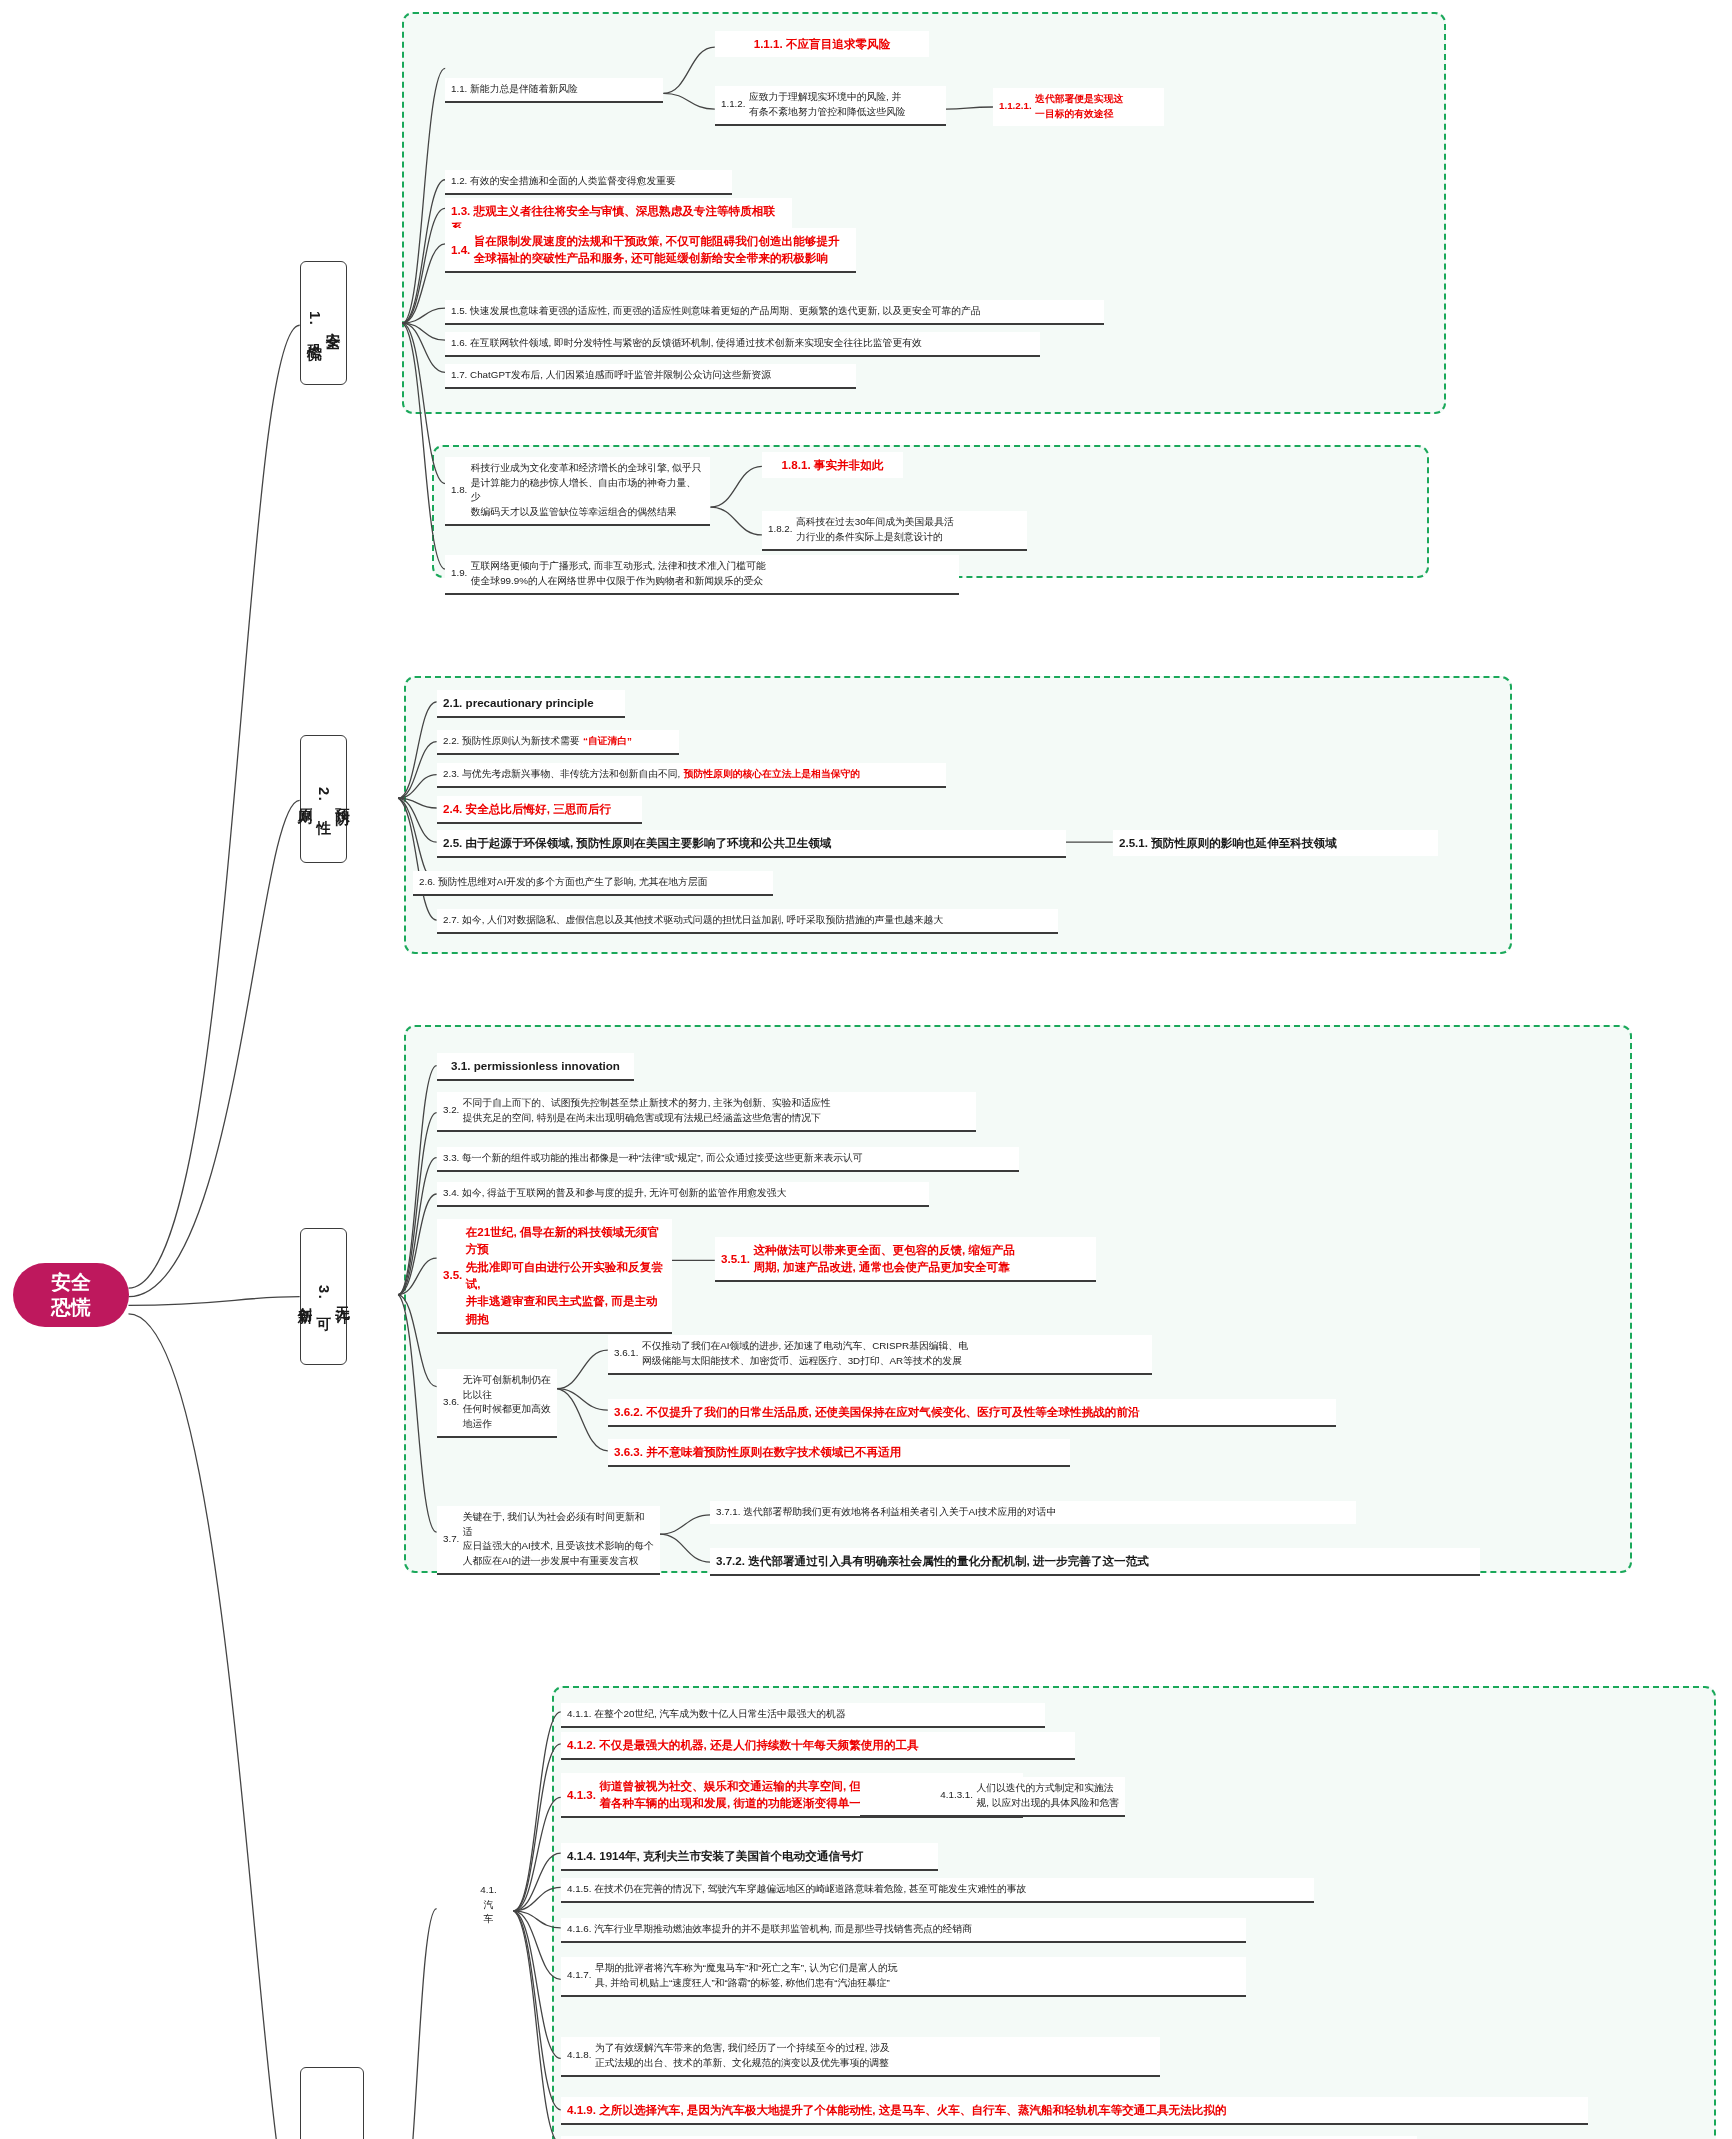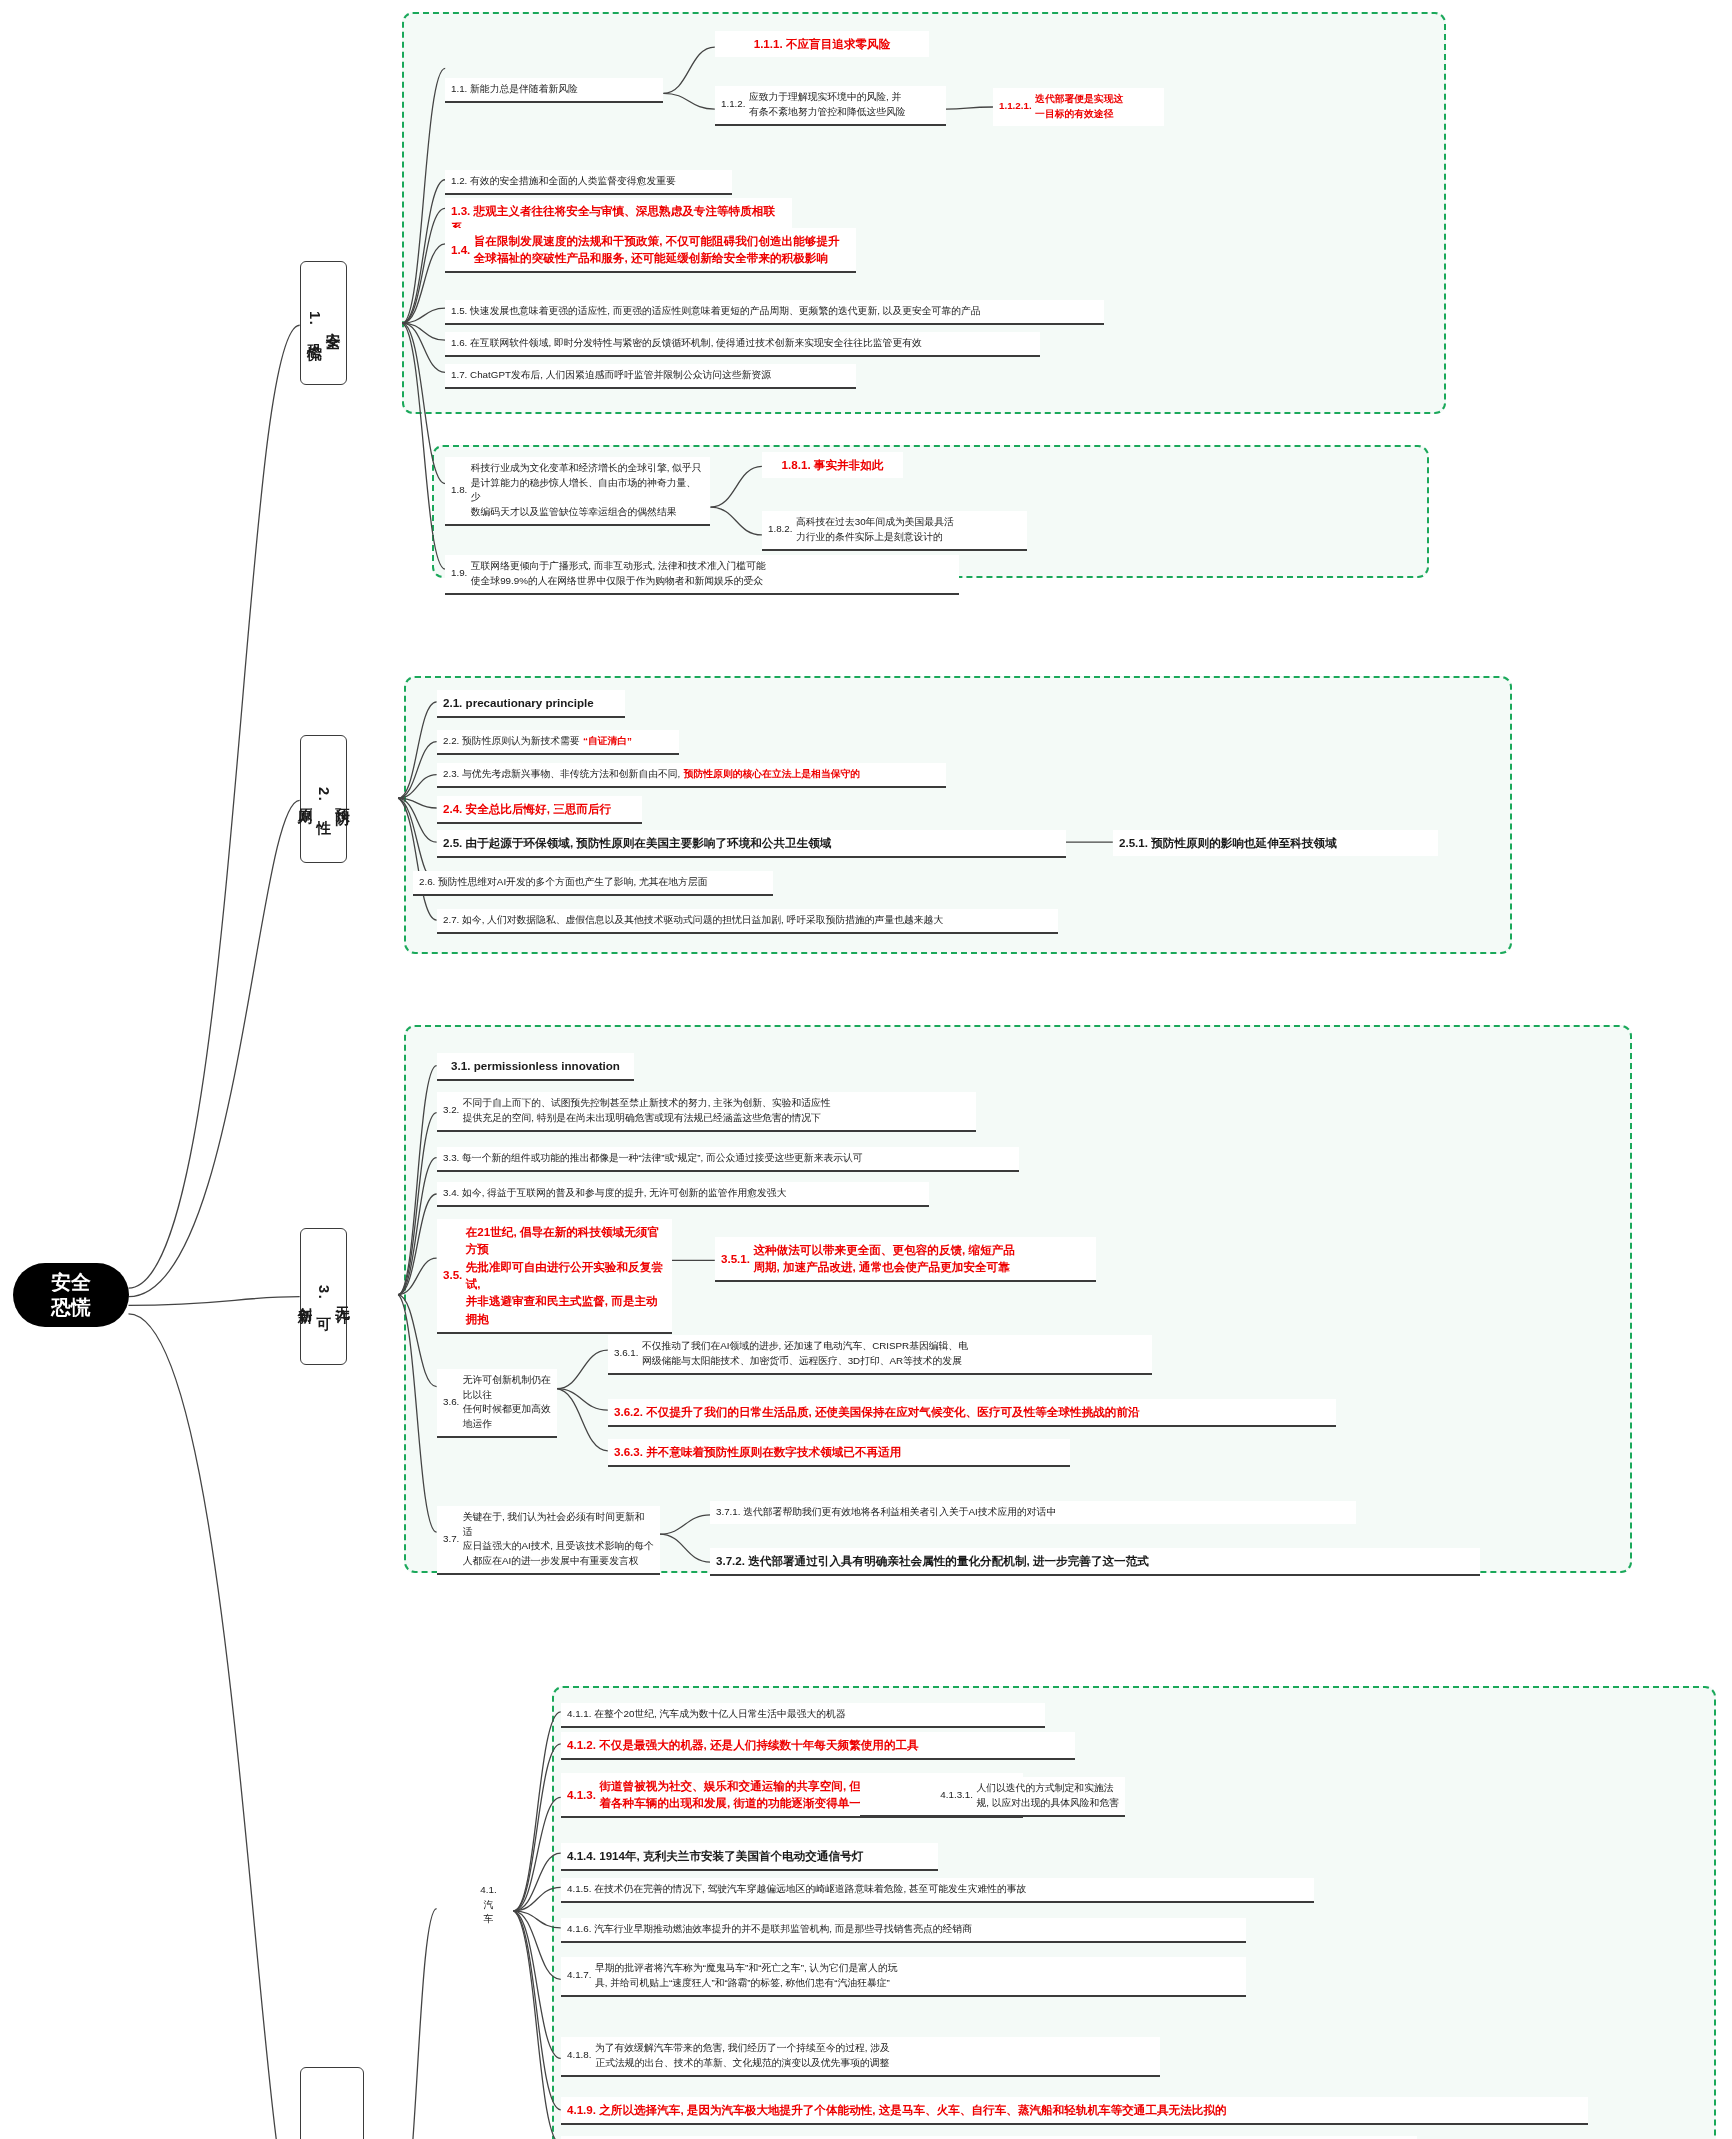--- a/index.html
+++ b/index.html
@@ -8,21 +8,21 @@
     font-family: "Liberation Sans", "DejaVu Sans", sans-serif;
     width: 1733px; height: 2691px;
     position: relative;
     overflow: hidden;
   }
 
   
   #root-node {
     position:absolute; left:13px; top:1263px;
     width:116px; height:64px;
-    background:#000000; border-radius:32px;
+    background:#be185d; border-radius:32px;
     display:flex; align-items:center; justify-content:center;
     color:#ffffff; font-size:19.7px; font-weight:bold; line-height:1.25;
     text-align:center;
     z-index:8;
   }
 
   
   .branch-label {
     position:absolute;
     border:1.7px solid #3b3b3b;
@@ -350,21 +350,21 @@
   <span>4.1.5. 在技术仍在完善的情况下, 驾驶汽车穿越偏远地区的崎岖道路意味着危险, 甚至可能发生灾难性的事故</span>
 </div>
 <div class="node" style="left:561px; top:1918px; width:685px;">
   <span>4.1.6. 汽车行业早期推动燃油效率提升的并不是联邦监管机构, 而是那些寻找销售亮点的经销商</span>
 </div>
 <div class="node" style="left:561px; top:1957px; width:685px;">
   <span class="idx" style="margin-right:3.4px;">4.1.7.</span>
   <span style="white-space:pre-line;">早期的批评者将汽车称为“魔鬼马车”和“死亡之车”, 认为它们是富人的玩
 具, 并给司机贴上“速度狂人”和“路霸”的标签, 称他们患有“汽油狂暴症”</span>
 </div>
-<div class="node" style="left:561px; top:2037px; width:599px;text-align:center;">
+<div class="node" style="left:561px; top:2037px; width:599px;">
   <span class="idx" style="margin-right:3.4px;">4.1.8.</span>
   <span style="white-space:pre-line;">为了有效缓解汽车带来的危害, 我们经历了一个持续至今的过程, 涉及
 正式法规的出台、技术的革新、文化规范的演变以及优先事项的调整</span>
 </div>
 <div class="node red big" style="left:561px; top:2097px; width:1027px;">
   <span>4.1.9. 之所以选择汽车, 是因为汽车极大地提升了个体能动性, 这是马车、火车、自行车、蒸汽船和轻轨机车等交通工具无法比拟的</span>
 </div>
 <div class="node" style="left:561px; top:2136px; width:856px;">
   <span>4.1.10. 汽车成为日益密集且不断扩展的道路网络中的新节点, 使得数百万人能够以高度个性化的方式挣脱时空限制</span>
 </div>

